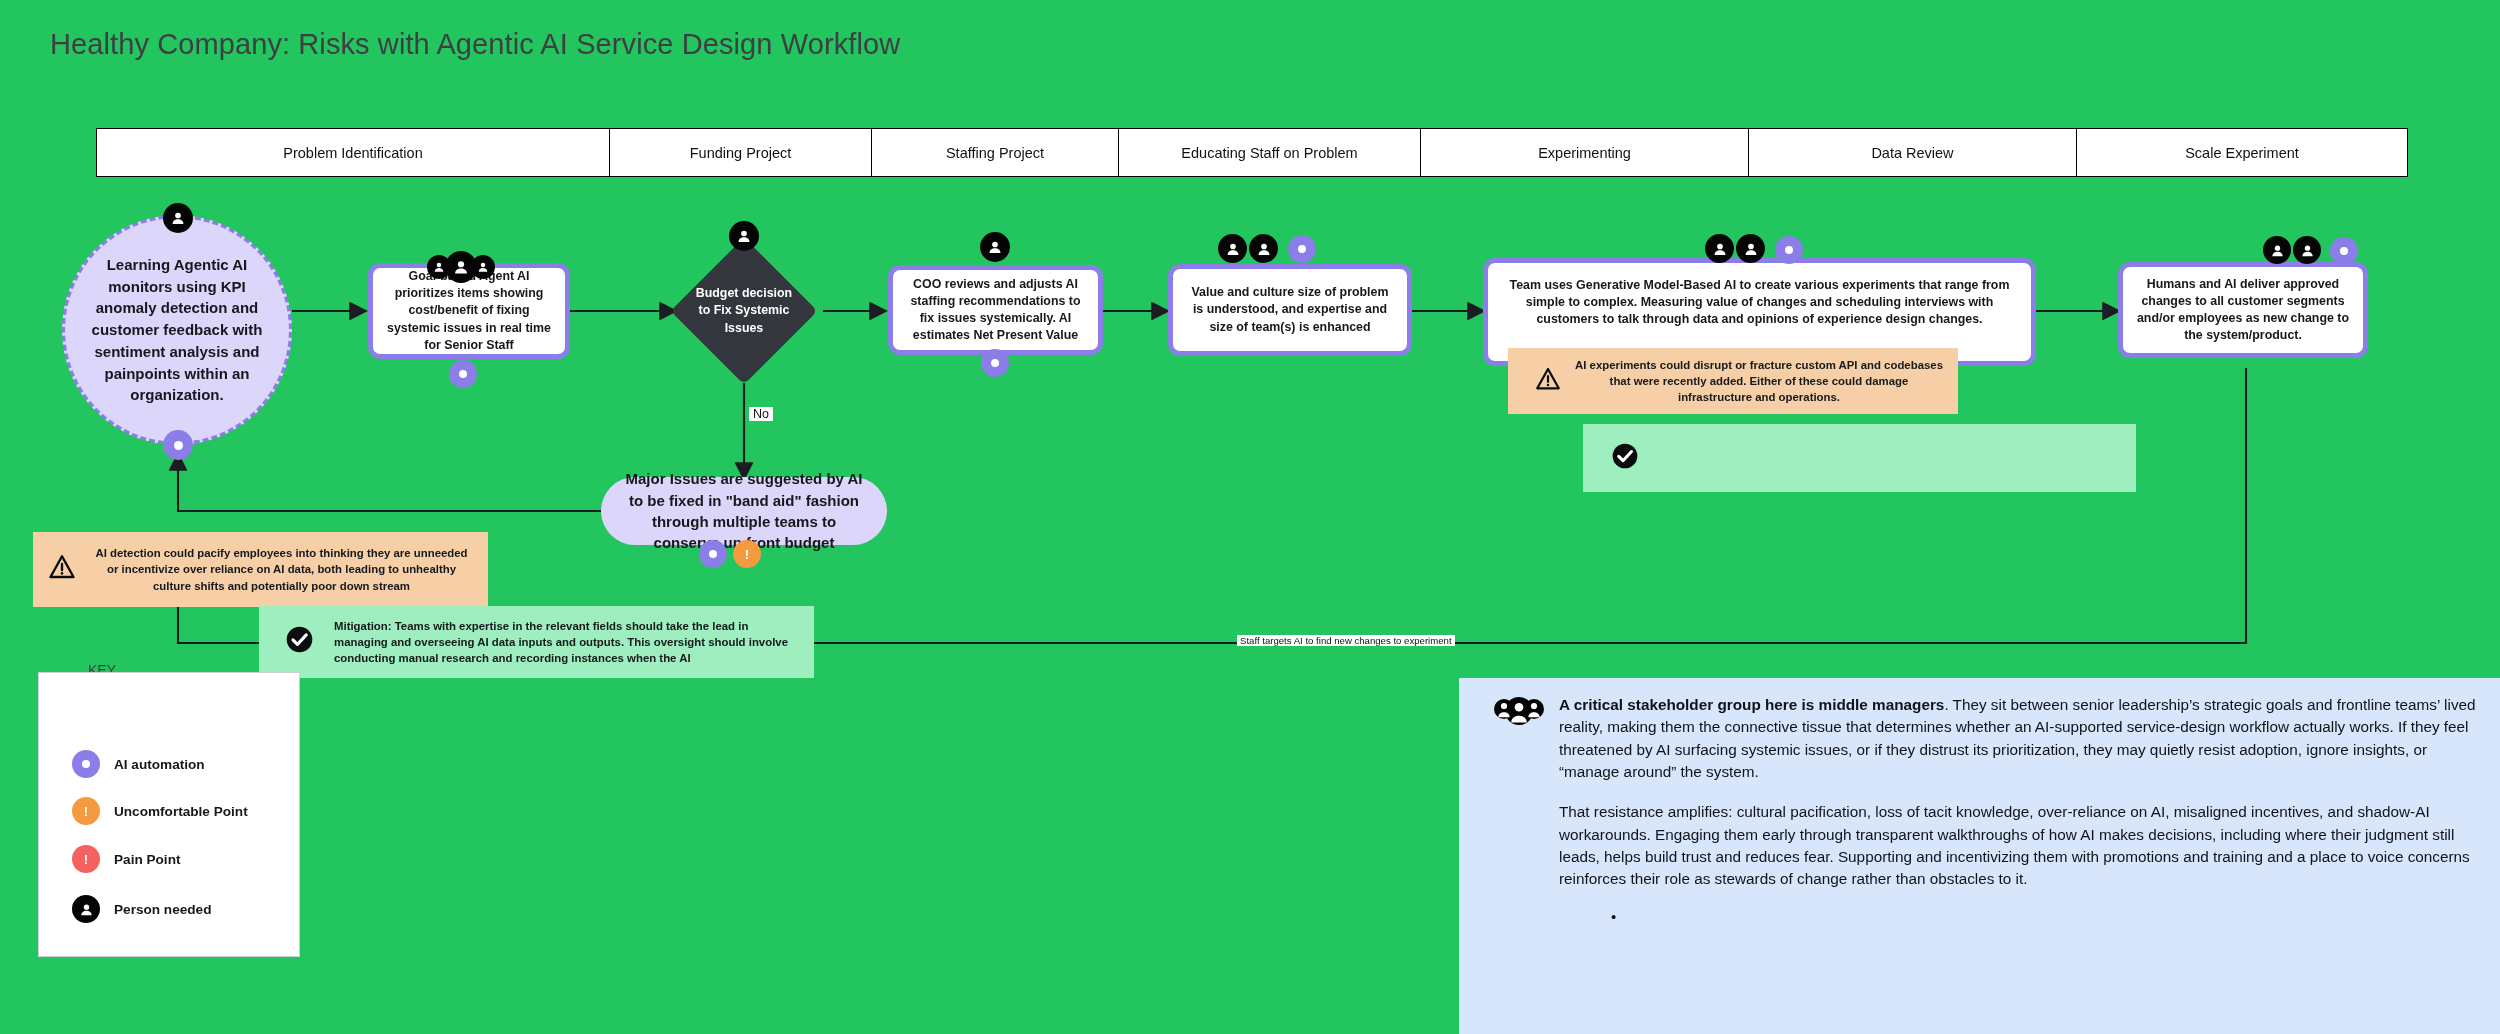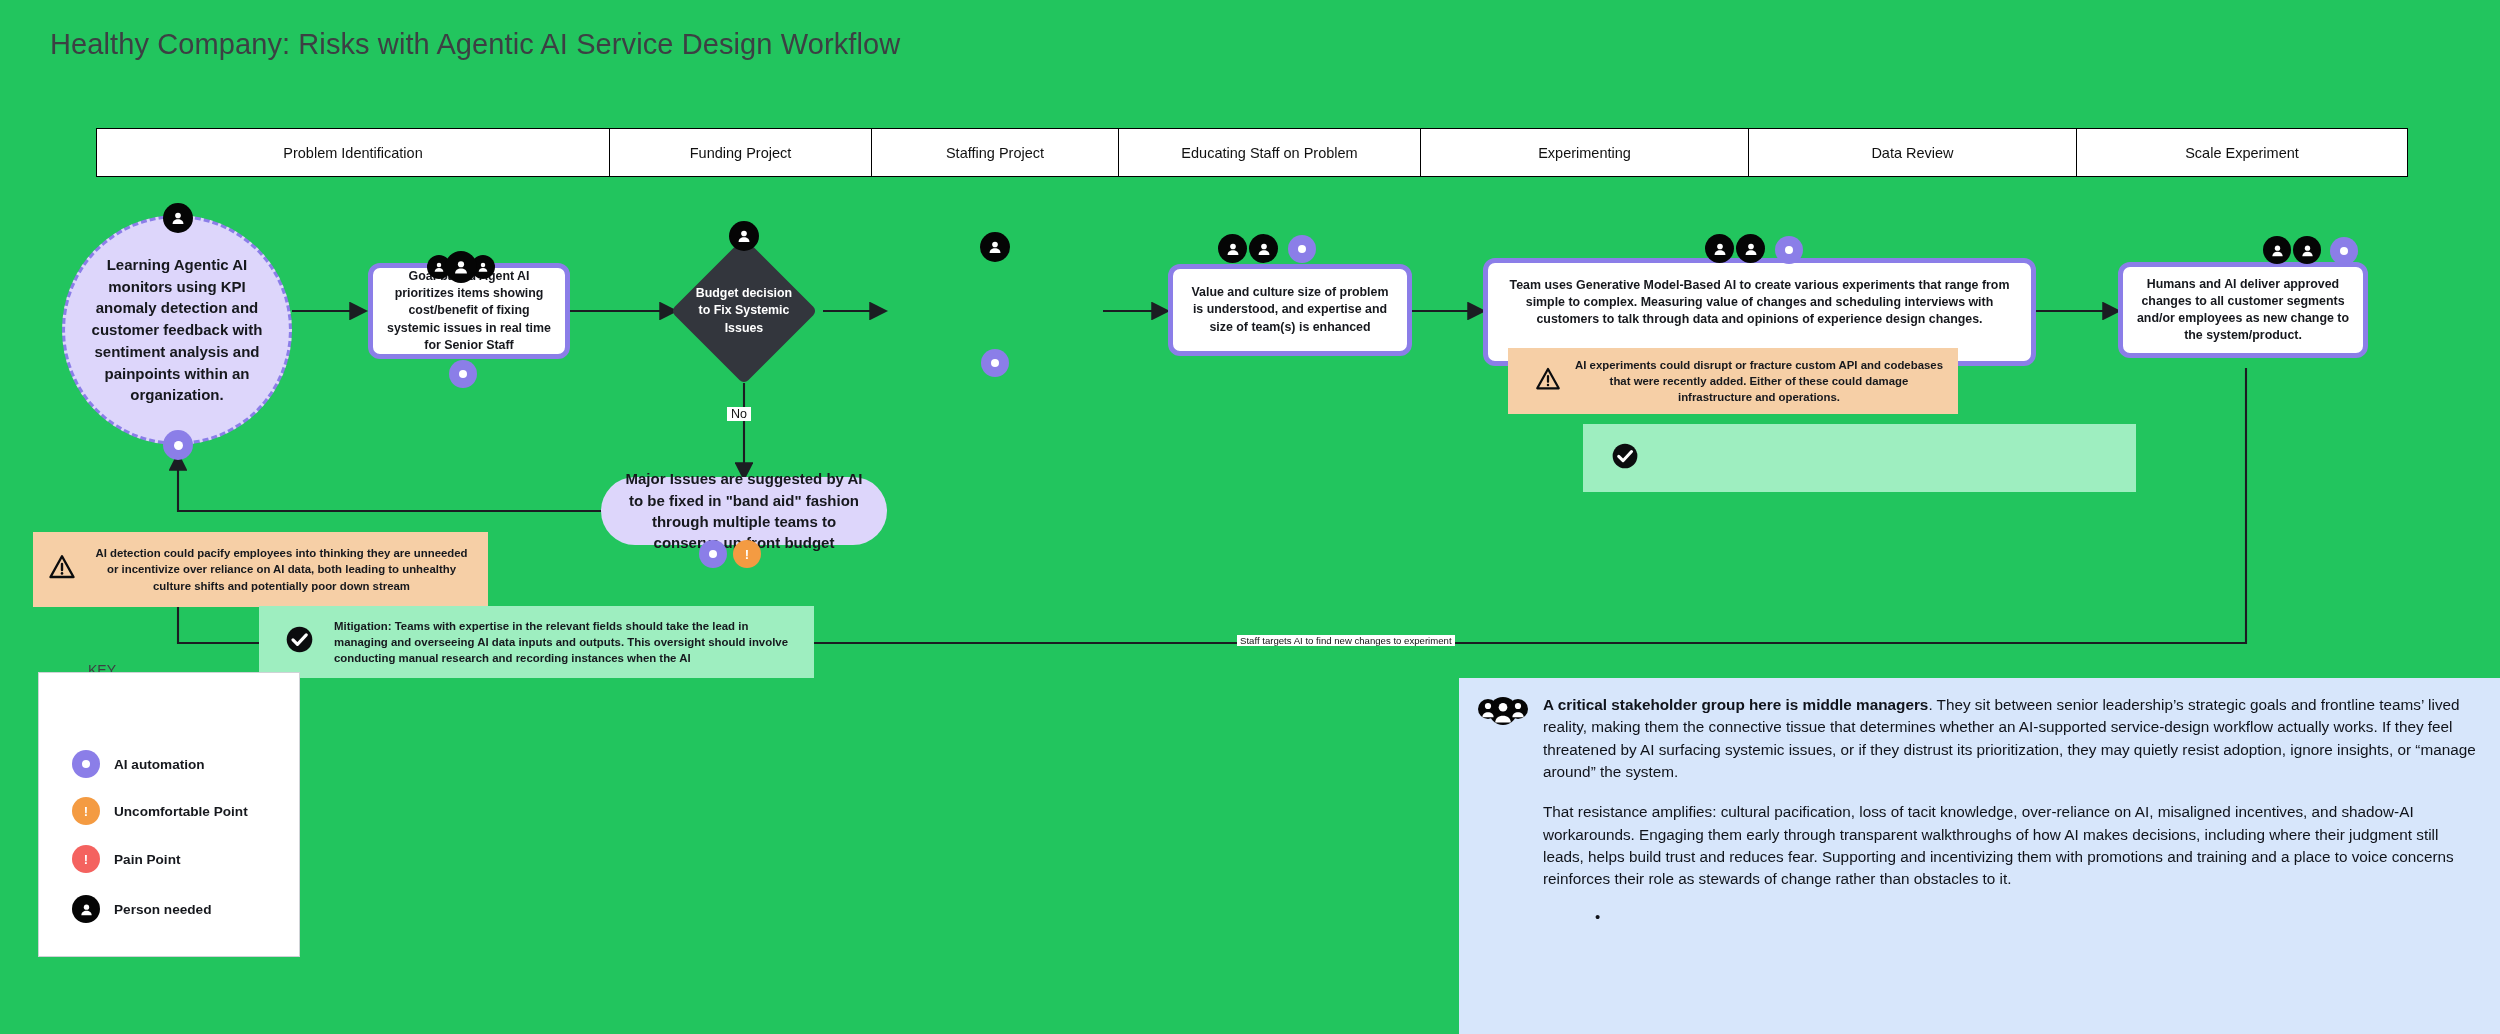--- a/index.html
+++ b/index.html
@@ -196,37 +196,38 @@
 
   
   .note-panel {
     position: absolute;
     left: 1459px;
     top: 678px;
     width: 1041px;
     height: 356px;
     background: #d7e6fb;
     box-sizing: border-box;
-    padding: 16px 22px 16px 18px;
+    padding: 16px 22px 16px 34px;
   }
   .note-inner { display: flex; gap: 14px; }
   .note-body { font-size: 15.3px; line-height: 1.46; color: #10131a; }
   .note-body p { margin: 0 0 18px 0; }
   .note-body p:last-child { margin-bottom: 0; }
   .note-body b { font-weight: bold; }
   .note-bullet { margin-left: 52px; font-size: 15px; line-height: 1; }
 
   
   .edge-label {
     position: absolute;
     font-size: 12.5px;
     color: #111;
     background: #ffffff;
     padding: 0 4px;
     white-space: nowrap;
+    margin-left: 22px;
   }
   .edge-label-sm {
     position: absolute;
     font-size: 9.6px;
     color: #111;
     background: #ffffff;
     padding: 0 3px;
     white-space: nowrap;
   }
 </style>
@@ -319,20 +320,23 @@
   <div class="person-cluster" style="left:729px; top:221px;">
     <span class="p" style="width:30px;height:30px">
       <svg viewBox="0 0 24 24" width="20" height="20">
           <circle cx="12" cy="9" r="3.4" fill="#fff"></circle>
           <path d="M5.5 19.2c0-3.6 2.9-5.6 6.5-5.6s6.5 2 6.5 5.6z" fill="#fff"></path>
         </svg>
     </span>
   </div>
   <div class="edge-label" style="left:727px; top:407px;">No</div>
 
+  <div class="node node-proc" style="left:888px; top:265px; width:215px; height:90px;">
+    <span>COO reviews and adjusts AI staffing recommendations to fix issues systemically. AI estimates Net Present Value</span>
+  </div>
   <div class="person-cluster" style="left:980px; top:232px;">
     <span class="p" style="width:30px;height:30px">
       <svg viewBox="0 0 24 24" width="20" height="20">
           <circle cx="12" cy="9" r="3.4" fill="#fff"></circle>
           <path d="M5.5 19.2c0-3.6 2.9-5.6 6.5-5.6s6.5 2 6.5 5.6z" fill="#fff"></path>
         </svg>
     </span>
   </div>
   <div class="badge badge-ai" style="left:981px; top:349px; width:28px; height:28px;"></div>
 

